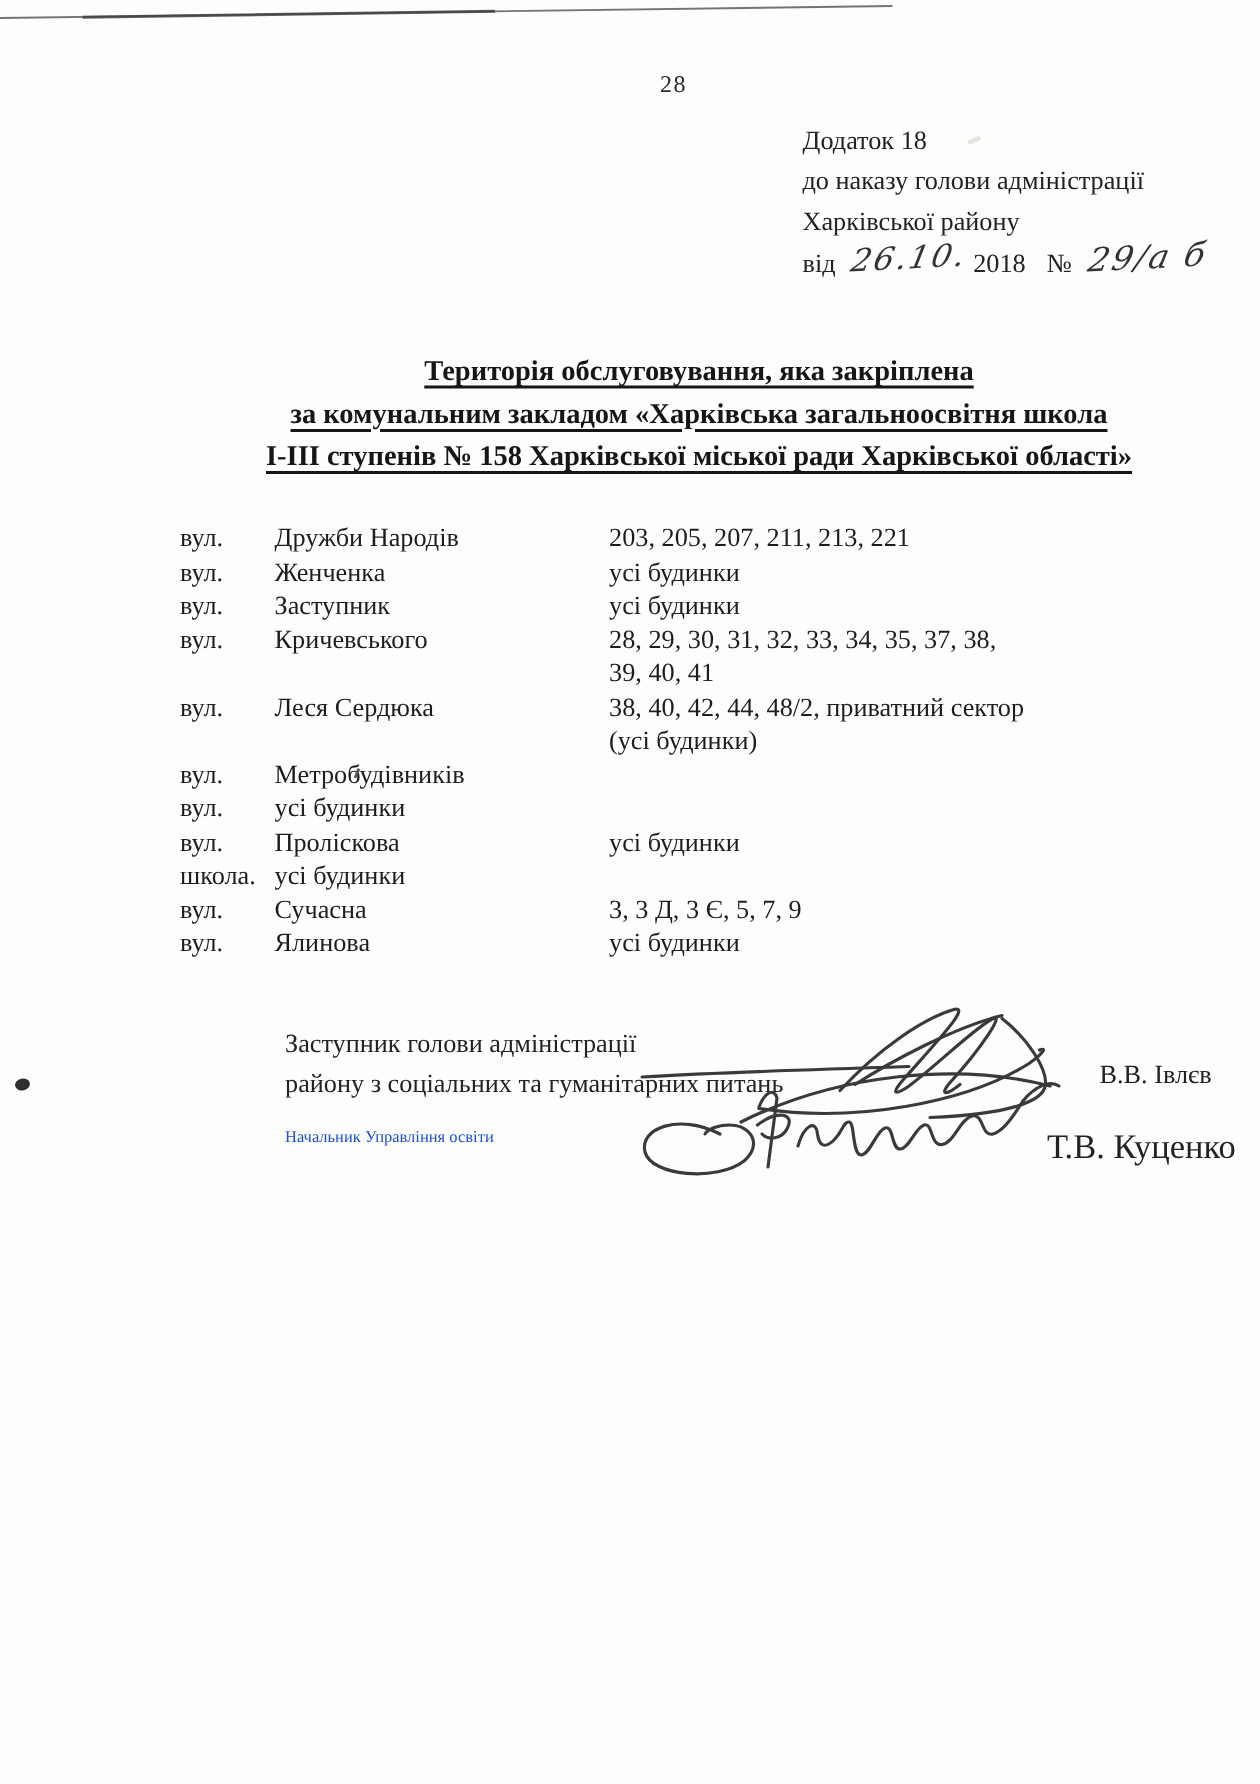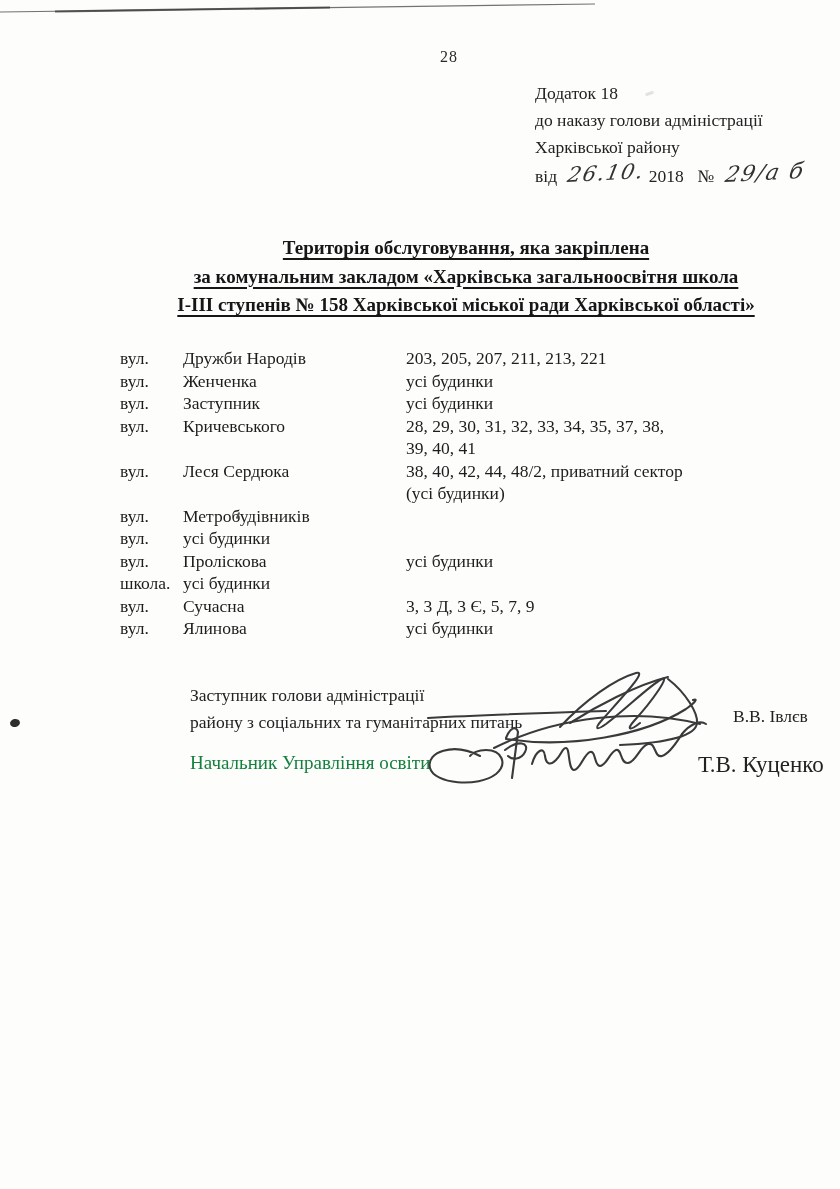--- a/index.html
+++ b/index.html
@@ -60,21 +60,21 @@
     position:absolute;left:237px;top:512px;
     width:2px;height:7px;background:#555;
     transform:rotate(22deg);border-radius:1px;
   }
   .sig-block-1{
     position:absolute;left:190px;top:682px;
     font-size:17.5px;line-height:27px;color:#222;white-space:nowrap;
   }
   .sig-block-2{
     position:absolute;left:190px;top:752px;
-    font-size:19px;color:#15803d;white-space:nowrap;
+    font-size:11px;color:#1d4ed8;white-space:nowrap;
   }
   .sig-name-1{
     position:absolute;left:700px;top:706px;
     font-size:17.5px;color:#222;white-space:nowrap;margin-left:33px;
   }
   .sig-name-2{
     position:absolute;left:698px;top:752px;
     font-size:23px;color:#222;white-space:nowrap;
   }
   .sig-svg{position:absolute;}

